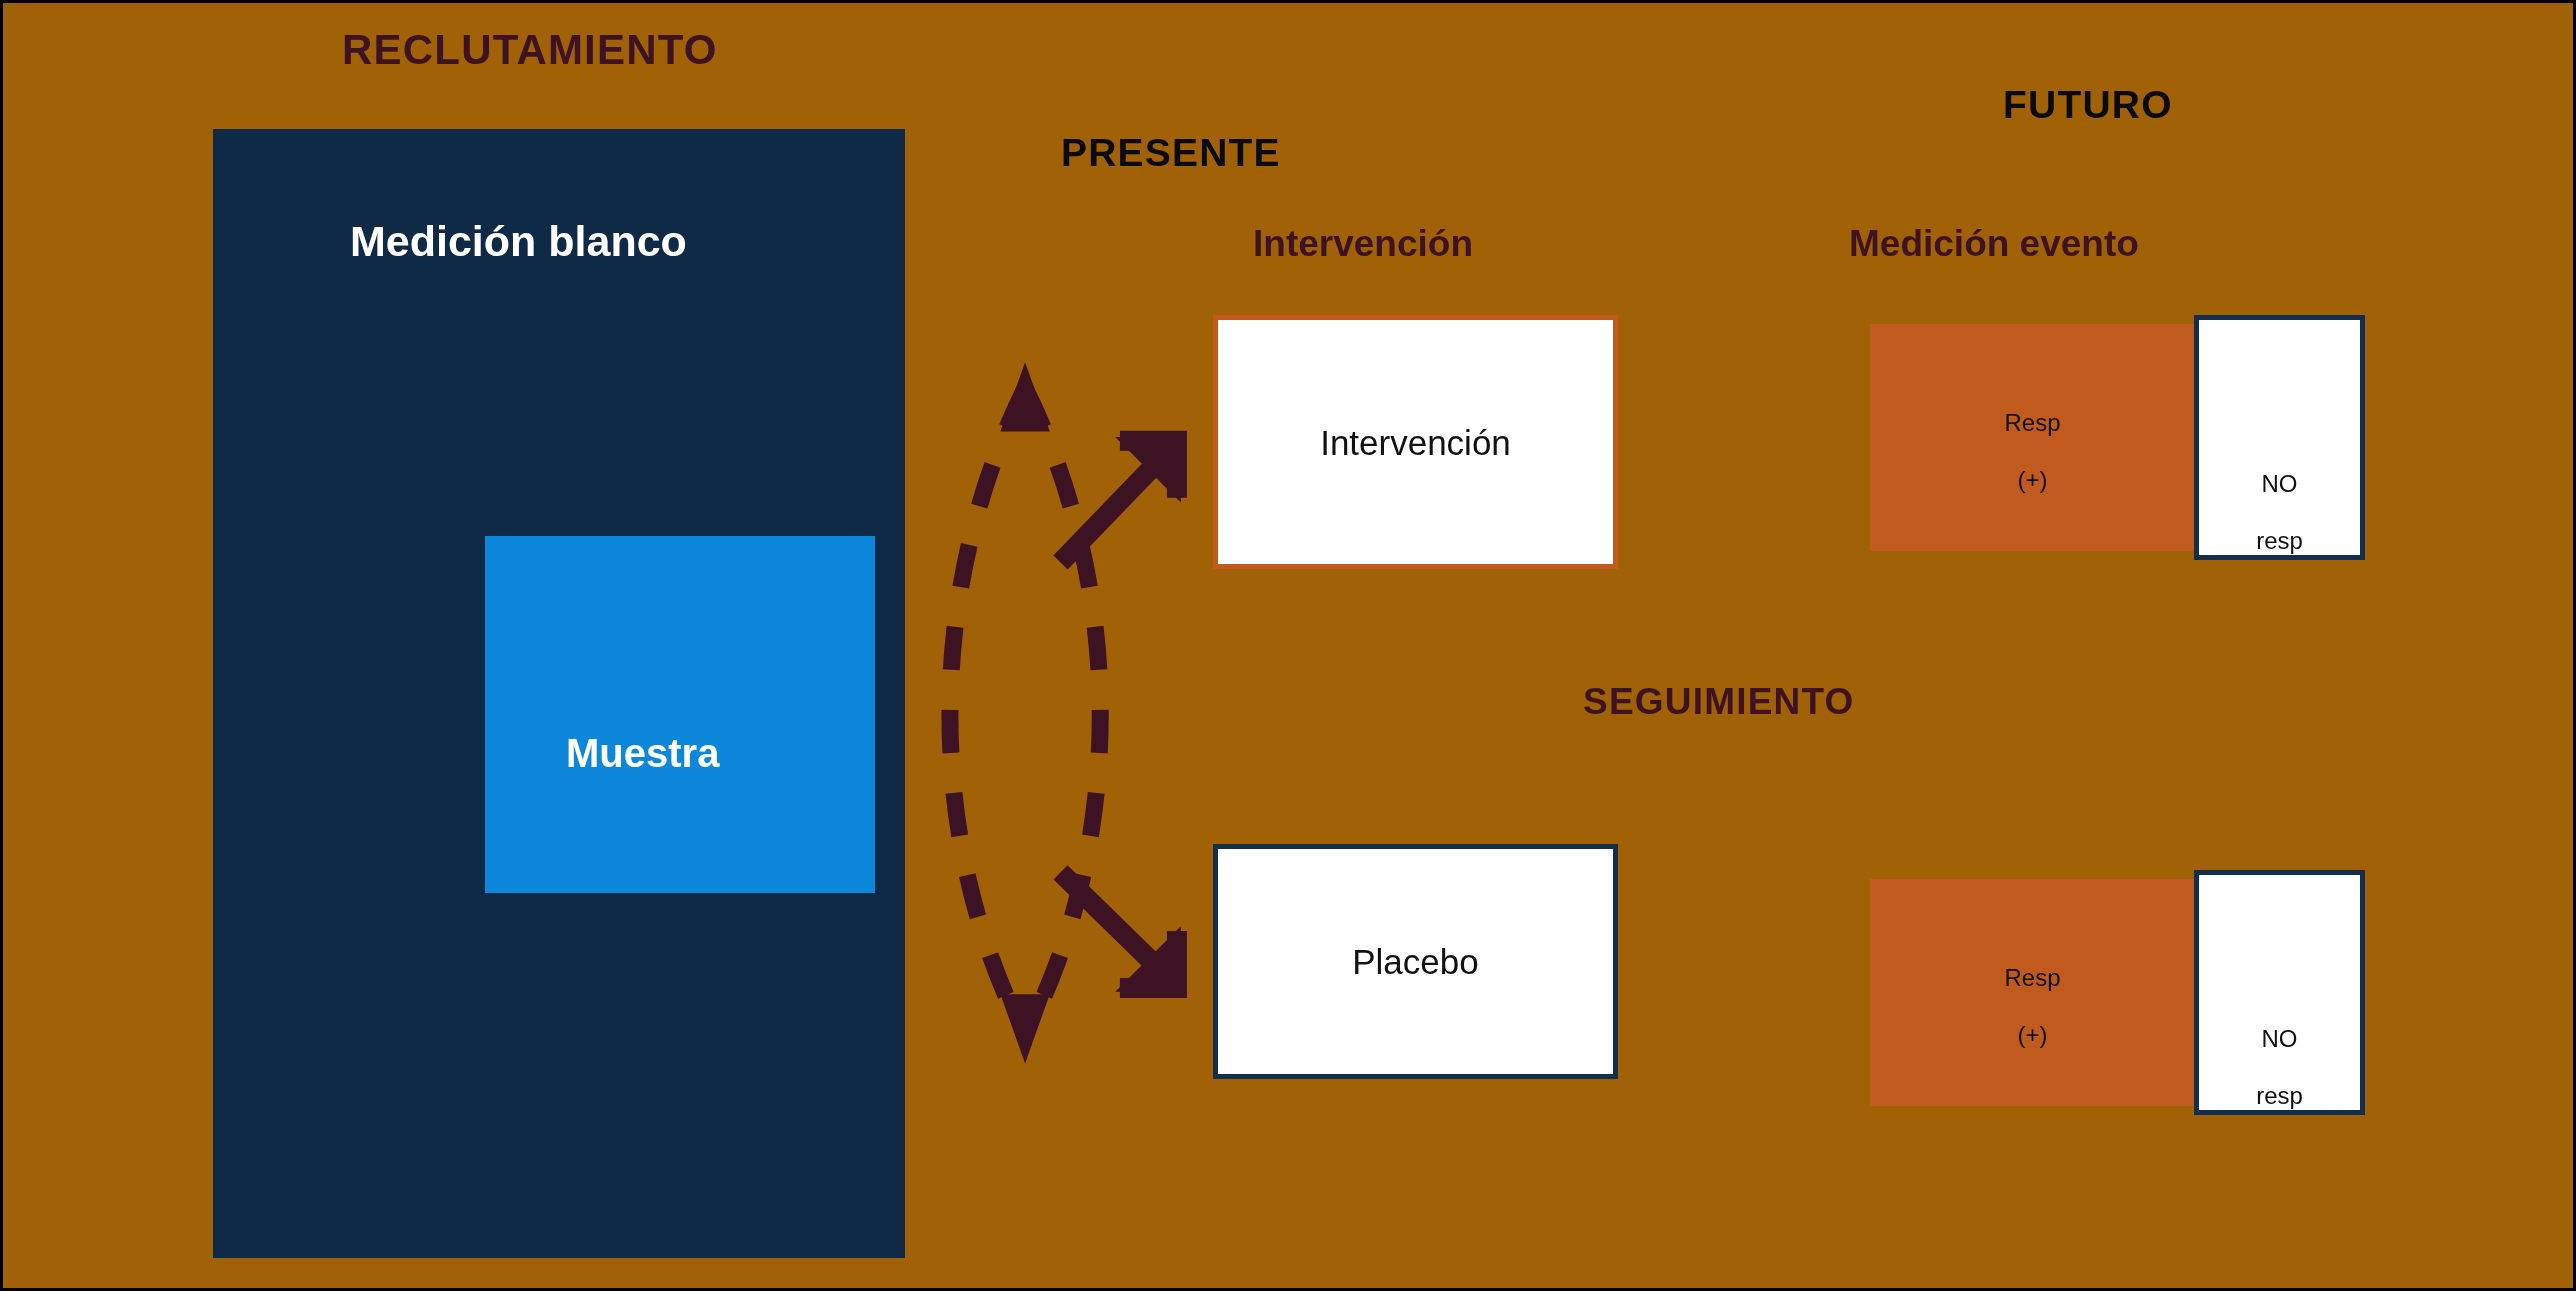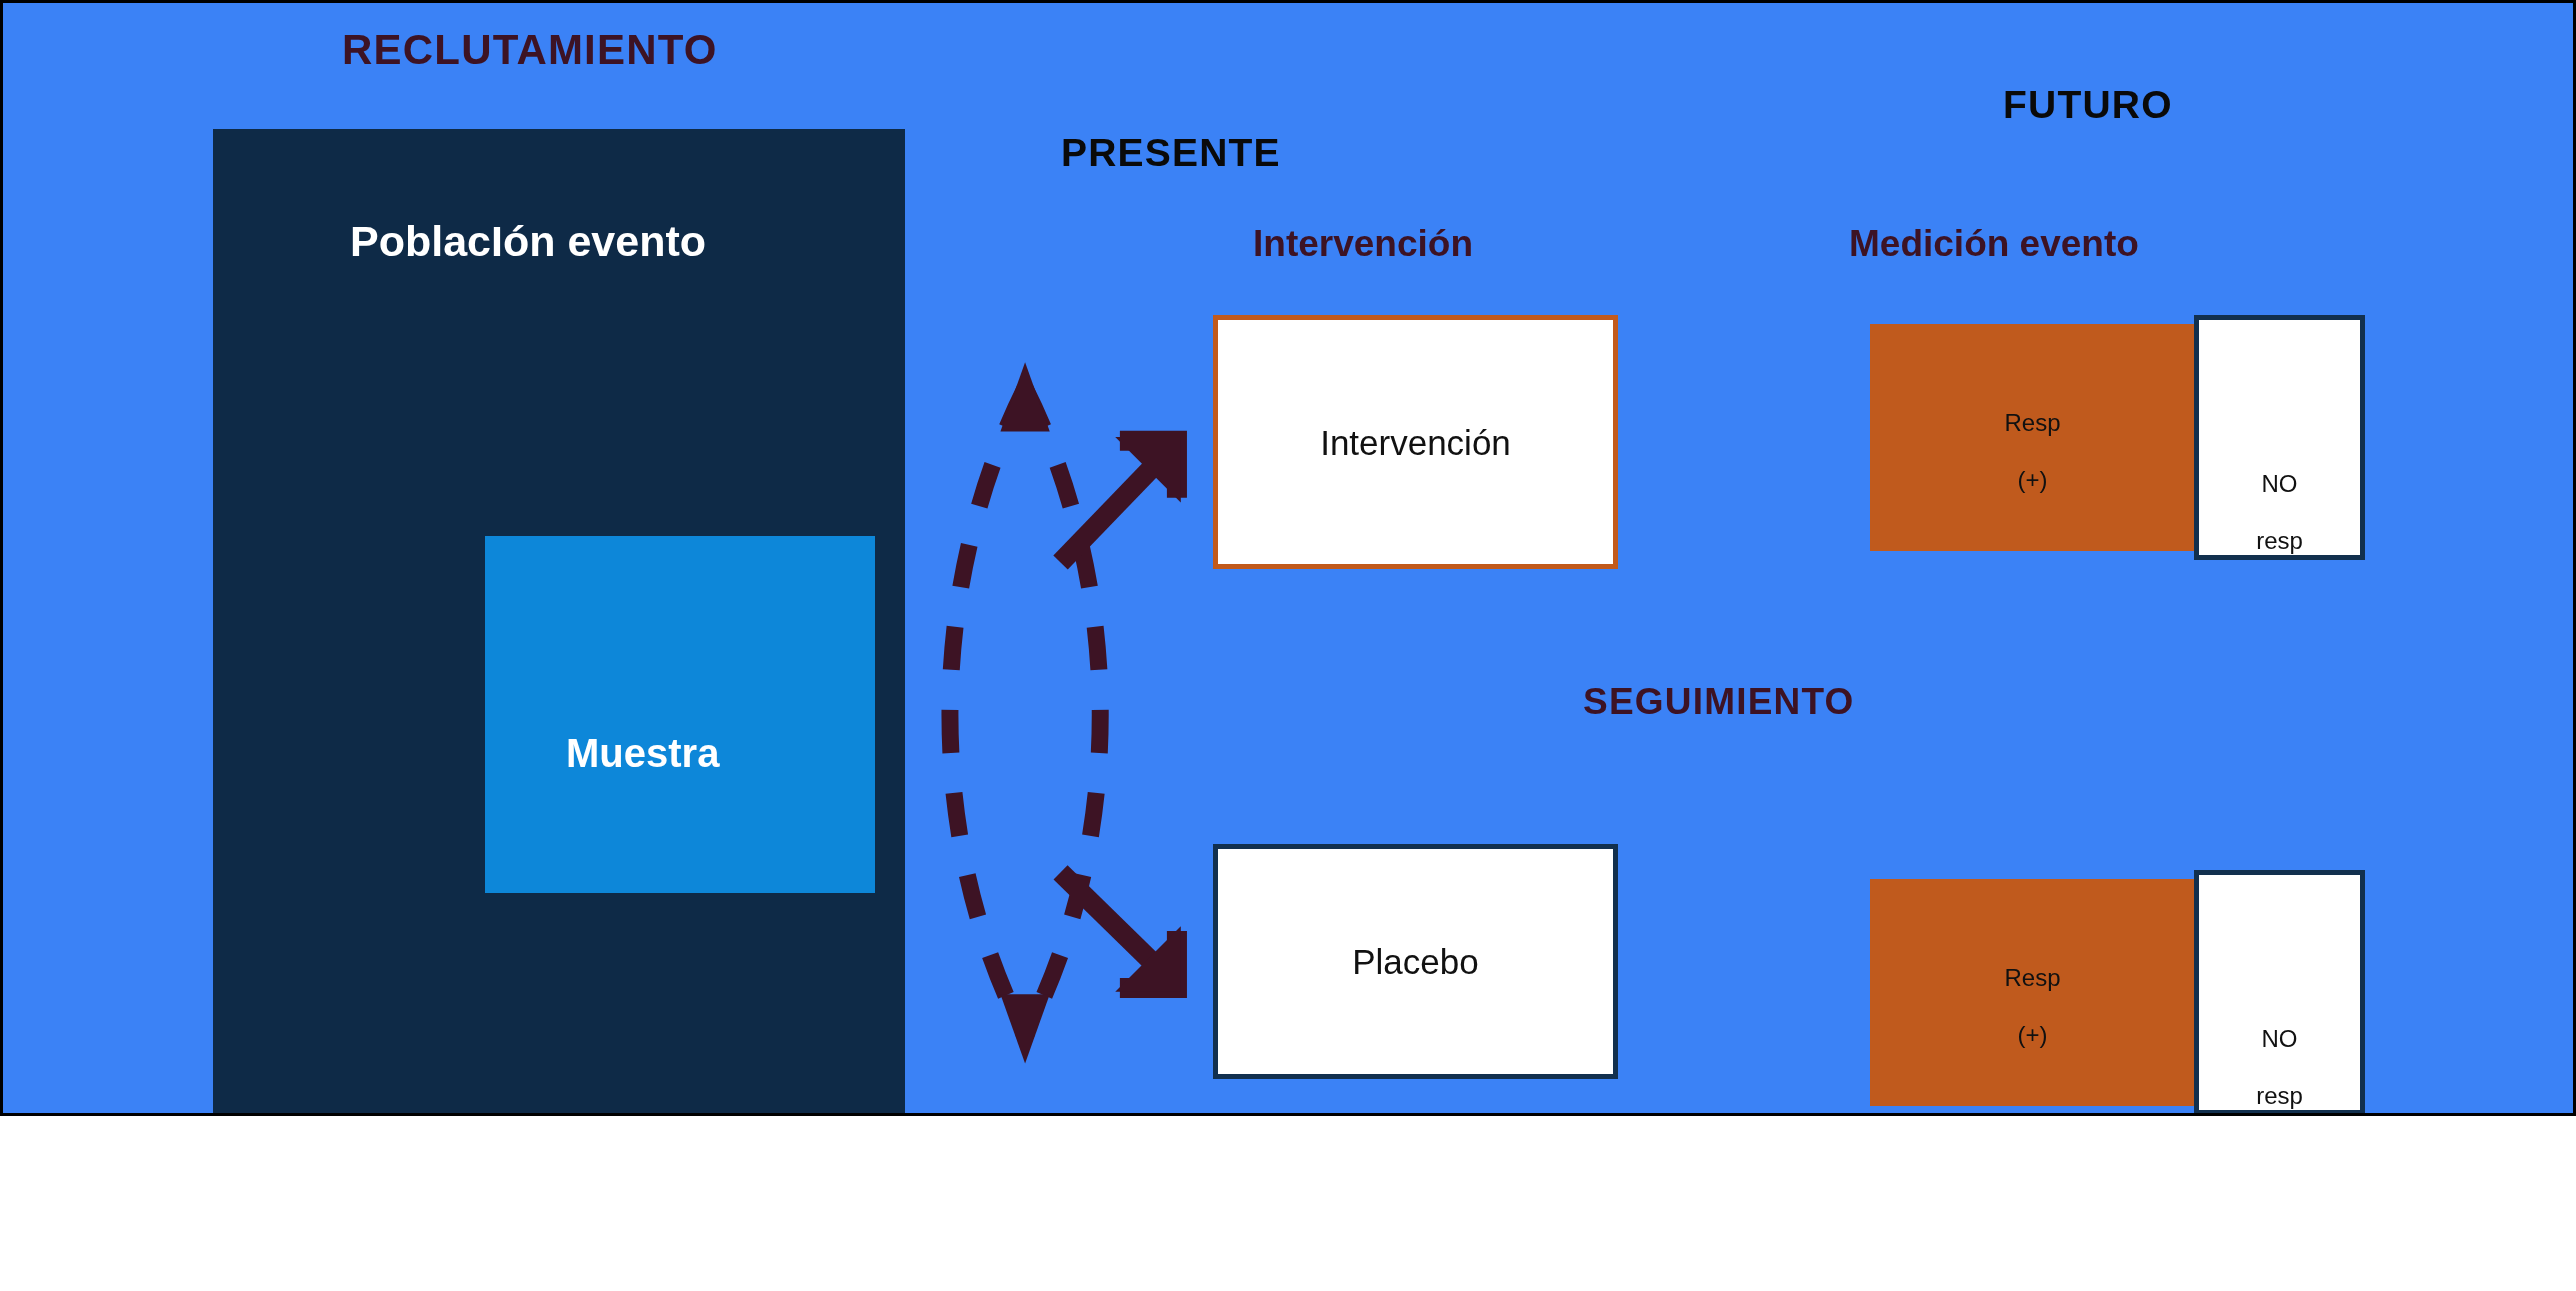--- a/index.html
+++ b/index.html
@@ -6,22 +6,22 @@
     margin: 0;
     padding: 0;
     background: #ffffff;
   }
   body {
     font-family: "Liberation Sans", sans-serif;
   }
   #canvas {
     position: relative;
     width: 2576px;
-    height: 1116px;
-    background: #3b82f6;
+    height: 1291px;
+    background: #a16207;
     box-sizing: border-box;
     border: 3.9px solid #000000;
     overflow: hidden;
   }
 
   
   .section-heading {
     position: absolute;
     font-weight: bold;
     letter-spacing: 1.2px;
@@ -204,21 +204,21 @@
 
 <div id="canvas">
 
   <div class="section-heading" id="hdr-reclutamiento">RECLUTAMIENTO</div>
 
   <div class="section-heading" id="hdr-presente">PRESENTE</div>
 
   <div class="section-heading" id="hdr-futuro">FUTURO</div>
 
   <div id="population-box"></div>
-  <div id="population-label">PoblacIón evento</div>
+  <div id="population-label">Medición blanco</div>
 
   <div id="sample-box"></div>
   <div id="sample-label">Muestra</div>
 
   <svg id="arrow-layer" viewBox="0 0 3342 1675">
 
     <path d="M 1326 500
              C 1196 760, 1196 1090, 1326 1340" fill="none" stroke="#3d1324" stroke-width="22" stroke-dasharray="56 52" stroke-linecap="butt"></path>
 
     <path d="M 1326 500

